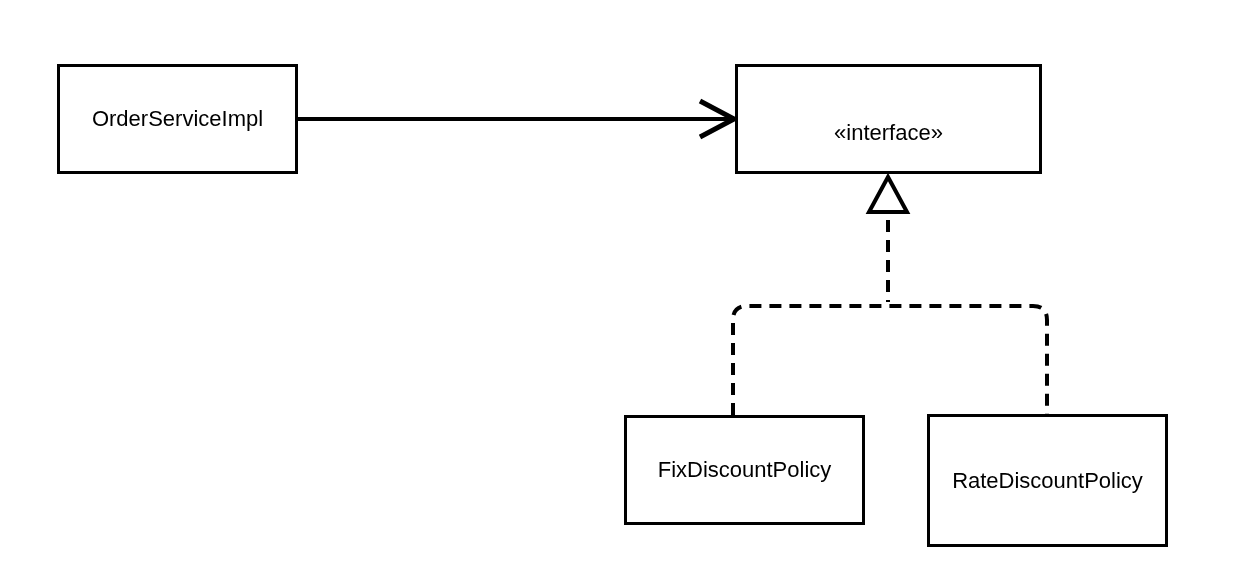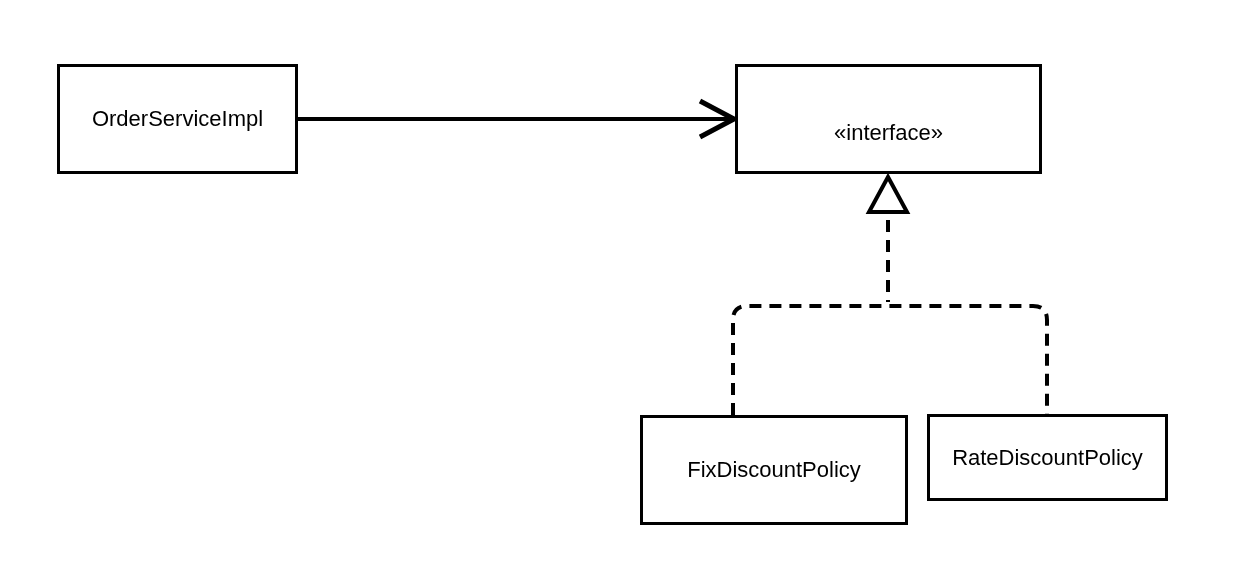--- a/index.html
+++ b/index.html
@@ -41,22 +41,22 @@
   }
   .uml-node .stereotype {
     font-weight: 400;
     margin-top: 28px;
   }
   .uml-node .iface-name {
     font-weight: 700;
   }
   #node-order { left: 57px;  top: 64px;  width: 241px; height: 110px; }
   #node-iface { left: 735px; top: 64px;  width: 307px; height: 110px; }
-  #node-fix   { left: 640px; top: 415px; width: 268px; height: 110px; }
-  #node-rate  { left: 927px; top: 414px; width: 241px; height: 87px; }
+  #node-fix   { left: 624px; top: 415px; width: 241px; height: 110px; }
+  #node-rate  { left: 927px; top: 414px; width: 241px; height: 133px; }
 </style>
 </head>
 <body>
 
 <div class="canvas">
 
   <svg class="edges" viewBox="0 0 1234 576" xmlns="http://www.w3.org/2000/svg">
 
     <path d="M298 119 H733" stroke="#000000" stroke-width="4" fill="none"></path>
     <path d="M700 101 L734 119 L700 137" stroke="#000000" stroke-width="5" fill="none" stroke-linejoin="miter"></path>

